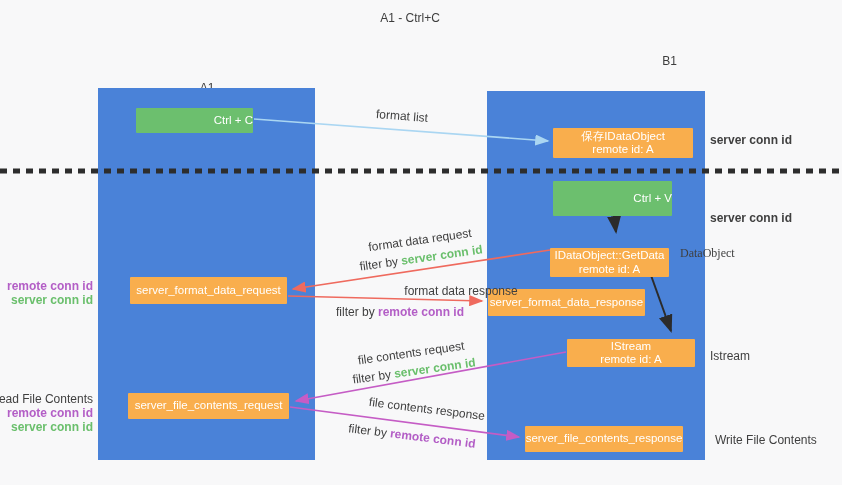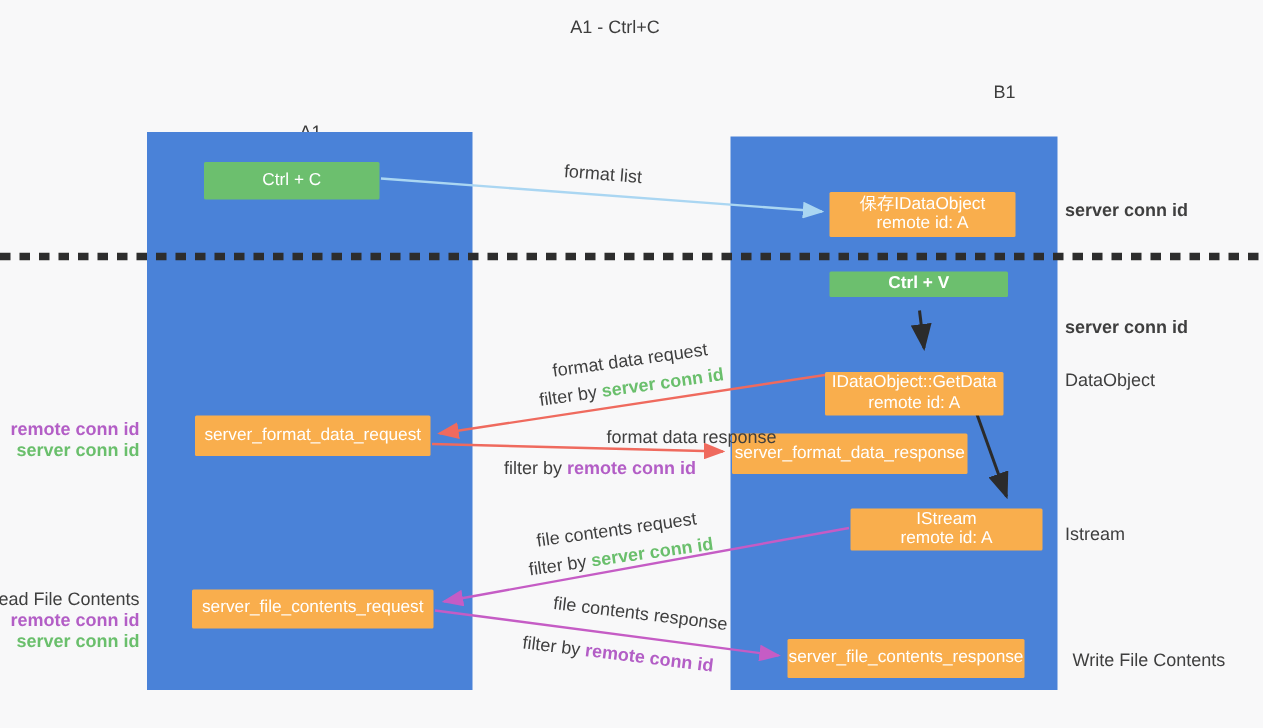--- a/index.html
+++ b/index.html
@@ -27,21 +27,21 @@
     font-size:12px;line-height:14px;color:#3d3d3d;
   }
   .col-header.left{left:127px;margin-top:27px;}
   .col-header.right{left:517px;text-align:right;}
   .box{
     position:absolute;display:flex;flex-direction:column;
     align-items:center;justify-content:center;
     color:#fff;font-size:11.5px;line-height:13.5px;text-align:center;
     border-radius:1px;
   }
-  .green{background:#6cbf6e;}
+  .green{background:#6cbf6e;align-items:flex-end;}
   .orange{background:#f9ae4d;}
   .mid-label{
     position:absolute;font-size:12px;color:#3f3f3f;white-space:nowrap;
     transform:translate(-50%,-50%);
   }
   .rot-neg{transform:translate(-50%,-50%) rotate(-8deg);}
   .rot-pos4{transform:translate(-50%,-50%) rotate(4.5deg);}
   .rot-pos7{transform:translate(-50%,-50%) rotate(7deg);}
   .green-text{color:#6abf6c;font-weight:bold;}
   .purple-text{color:#b35ec6;font-weight:bold;}
@@ -101,26 +101,26 @@
 
     <line x1="566" y1="352" x2="296" y2="401" stroke="#c55cc5" stroke-width="1.6" marker-end="url(#ah-magenta)"></line>
 
     <line x1="290" y1="407" x2="519" y2="437" stroke="#c55cc5" stroke-width="1.6" marker-end="url(#ah-magenta)"></line>
   </svg>
 
   <div class="box green" style="left:136px;top:108px;width:117px;height:25px;">
     <div>Ctrl + C</div>
   </div>
 
-  <div class="box orange" style="left:553px;top:128px;width:124px;height:30px;">
+  <div class="box orange" style="left:553px;top:128px;width:140px;height:30px;">
     <div>保存IDataObject</div>
     <div>remote id: A</div>
   </div>
 
-  <div class="box green" style="left:553px;top:181px;width:119px;height:17px;font-weight:bold;">
+  <div class="box green" style="left:553px;top:181px;width:119px;height:35px;">
     <div>Ctrl + V</div>
   </div>
 
   <div class="box orange" style="left:550px;top:248px;width:119px;height:29px;">
     <div>IDataObject::GetData</div>
     <div>remote id: A</div>
   </div>
 
   <div class="box orange" style="left:130px;top:277px;width:157px;height:27px;">
     <div>server_format_data_request</div>
@@ -164,21 +164,21 @@
   </div>
 
   <div class="mid-label rot-pos7" style="left:427px;top:409px;">file contents response</div>
 
   <div class="mid-label rot-pos7" style="left:412px;top:436px;">
     <span>filter by </span><span class="purple-text">remote conn id</span>
   </div>
 
   <div class="side-label green-text" style="left:710px;top:133px;">server conn id</div>
   <div class="side-label green-text" style="left:710px;top:211px;">server conn id</div>
-  <div class="side-label" style="left:710px;top:246px;">DataObject</div>
+  <div class="side-label" style="left:680px;top:246px;font-family:Liberation Serif, serif;">DataObject</div>
   <div class="side-label" style="left:710px;top:349px;">Istream</div>
   <div class="side-label" style="left:715px;top:433px;">Write File Contents</div>
 
   <div class="side-label side-left" style="top:279px;">
     <div class="purple-text">remote conn id</div>
     <div class="green-text">server conn id</div>
   </div>
 
   <div class="side-label side-left" style="top:392px;">
     <div>Read File Contents</div>

